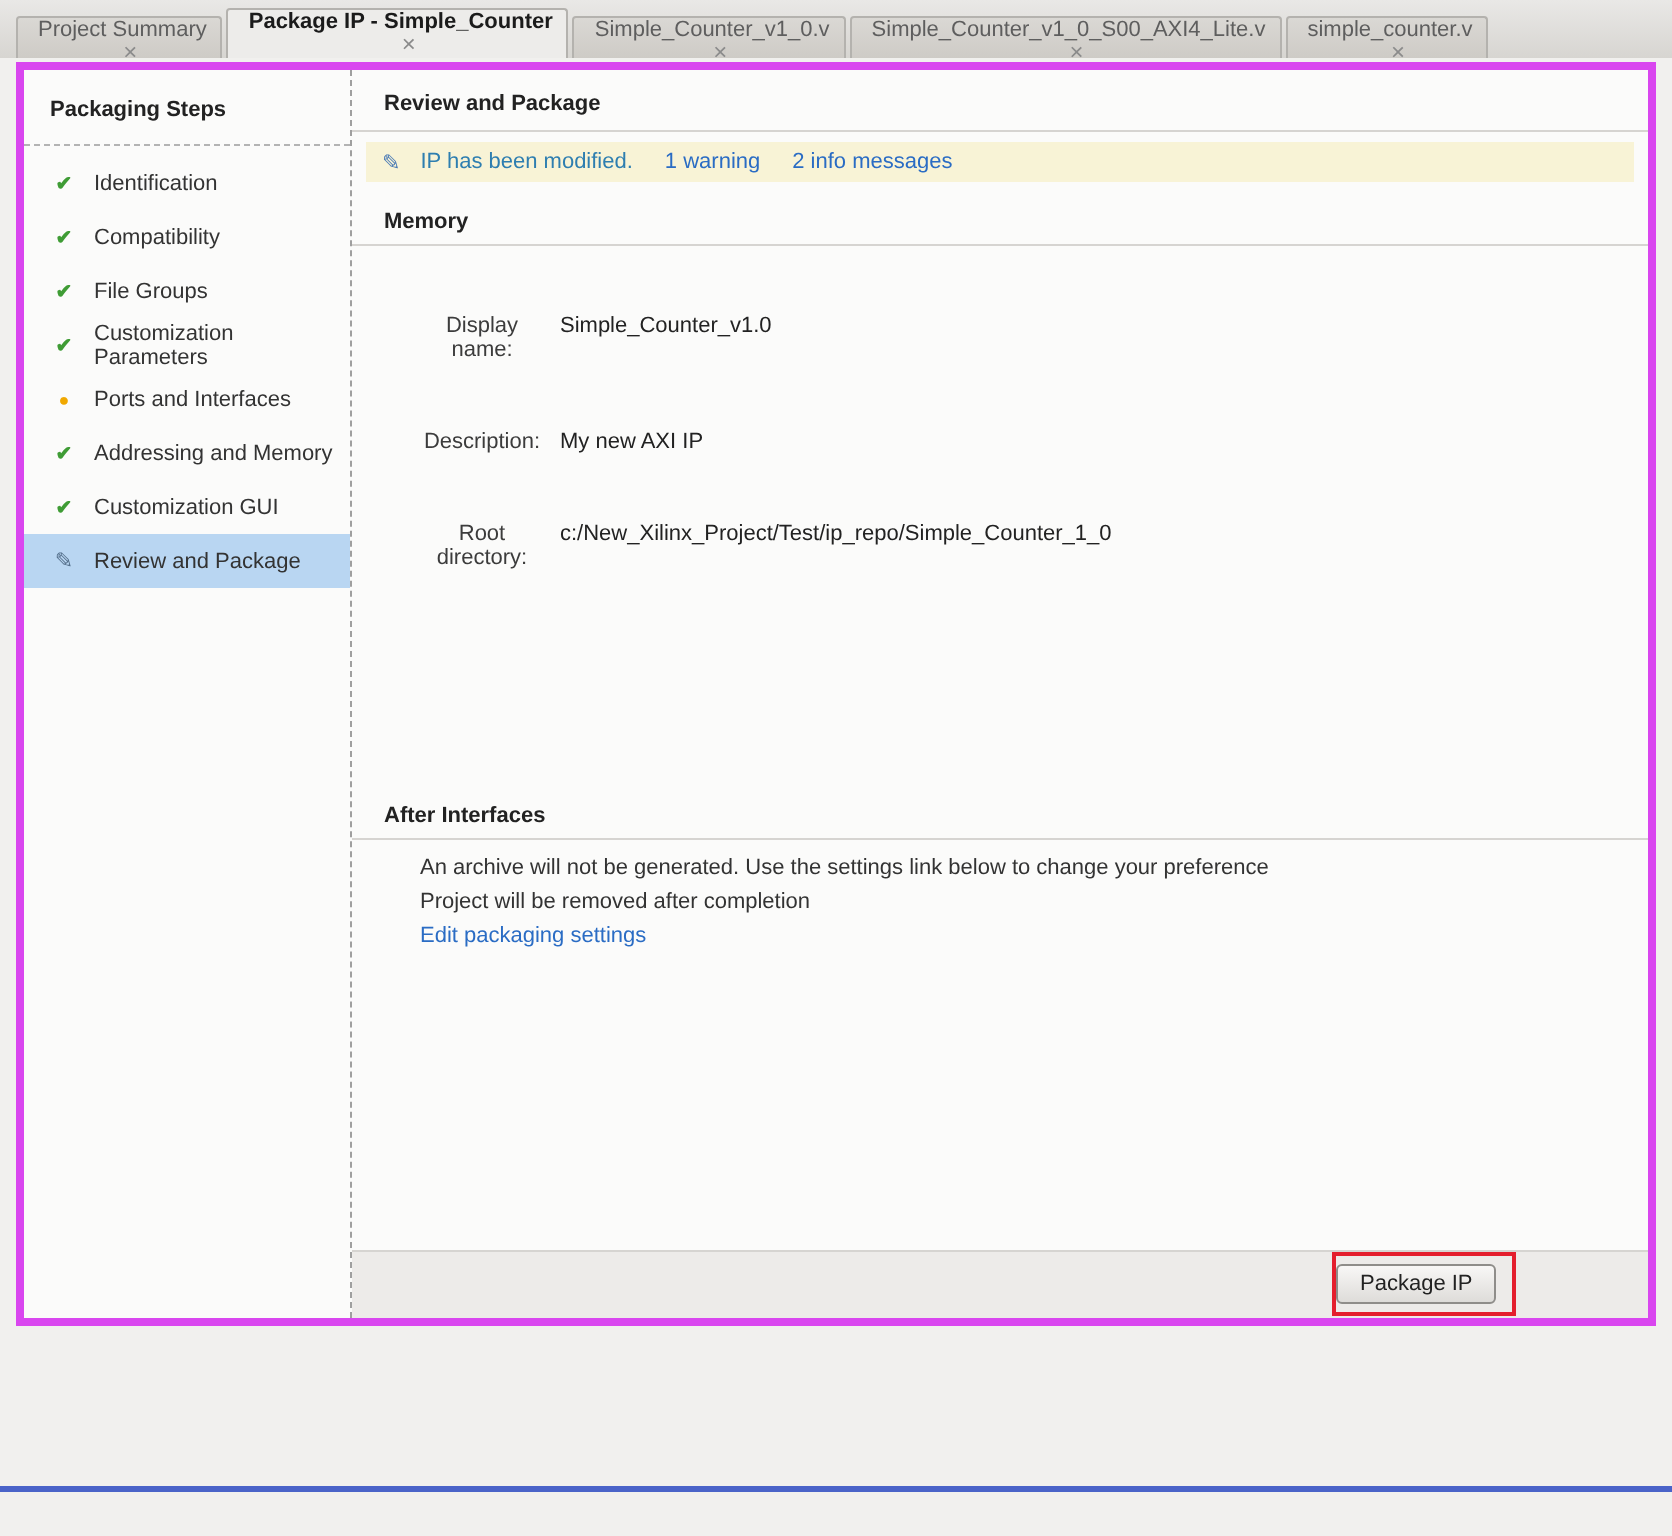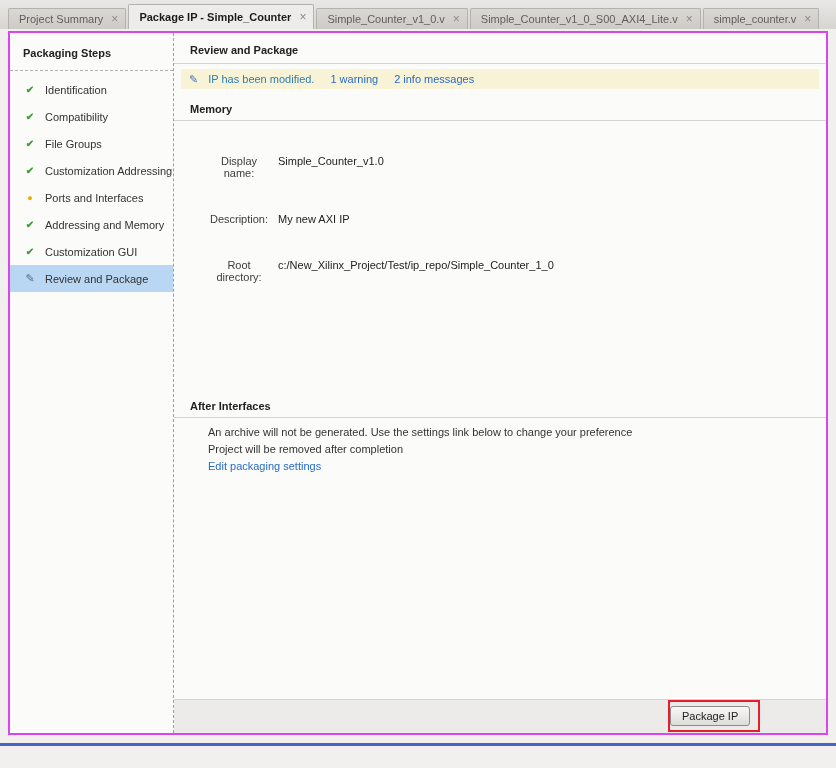--- a/index.html
+++ b/index.html
@@ -18,33 +18,33 @@
     position:absolute; top:0; left:0; width:836px; height:29px;
     background:linear-gradient(#e9e8e6, #d7d5d1);
     display:flex; align-items:flex-end; padding-left:8px;
   }
   .tab {
     height:21px; display:flex; align-items:center;
     padding:0 7px 0 10px; margin-right:2px;
     background:linear-gradient(#dad8d4, #cecbc6);
     border:1px solid #b4b2ae; border-bottom:none;
     border-radius:2px 2px 0 0;
-    color:#5e5e5e; white-space:nowrap; cursor:default;
+    color:#5e5e5e; white-space:nowrap; cursor:default;flex-direction:column;
   }
   .tab.active {
     height:25px;
     background:#edecea;
     color:#1b1b1b; font-weight:bold;
   }
   .tab-close { margin-left:8px; color:#8b8b8b; font-size:12px; line-height:10px; font-weight:normal; }
 
   
   .content {
-    position:absolute; top:31px; left:8px; width:820px; height:704px;
-    background:#fbfbfa; border:2px solid #d946ef;
+    position:absolute; top:31px; left:8px; width:820px; height:632px;
+    background:#fbfbfa; border:4px solid #d946ef;
     display:flex;
   }
 
   
   .sidebar {
     width:164px; border-right:1px dashed #9f9f9f;
     padding-top:6px;
   }
   .sidebar-title {
     font-weight:bold; color:#222;
@@ -151,21 +151,21 @@
     <div class="step-item">
       <span class="step-icon icon-check">✔</span>
       <span>Compatibility</span>
     </div>
     <div class="step-item">
       <span class="step-icon icon-check">✔</span>
       <span>File Groups</span>
     </div>
     <div class="step-item">
       <span class="step-icon icon-check">✔</span>
-      <span>Customization Addressing</span>
+      <span>Customization Parameters</span>
     </div>
     <div class="step-item">
       <span class="step-icon icon-warning">●</span>
       <span>Ports and Interfaces</span>
     </div>
     <div class="step-item">
       <span class="step-icon icon-check">✔</span>
       <span>Addressing and Memory</span>
     </div>
     <div class="step-item">

